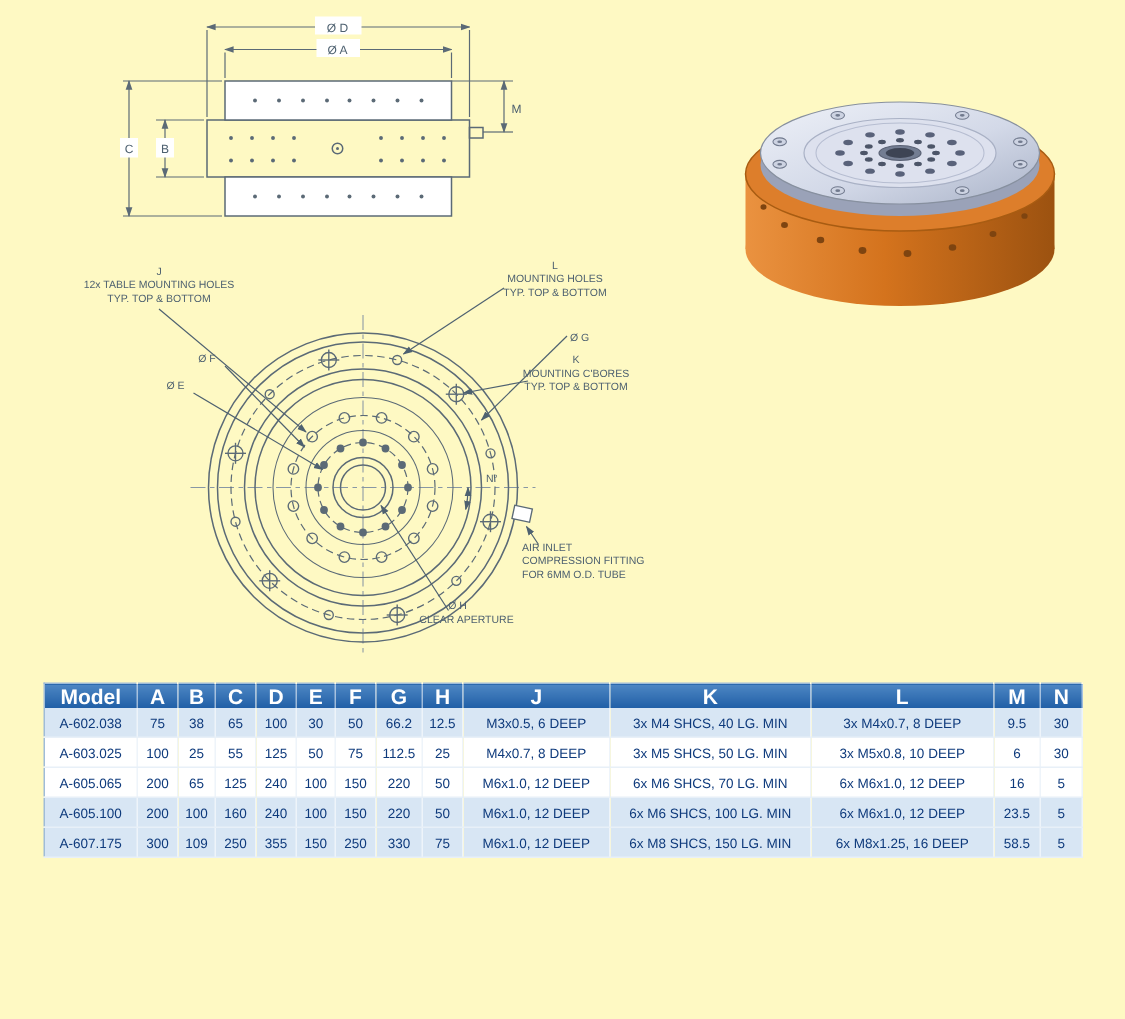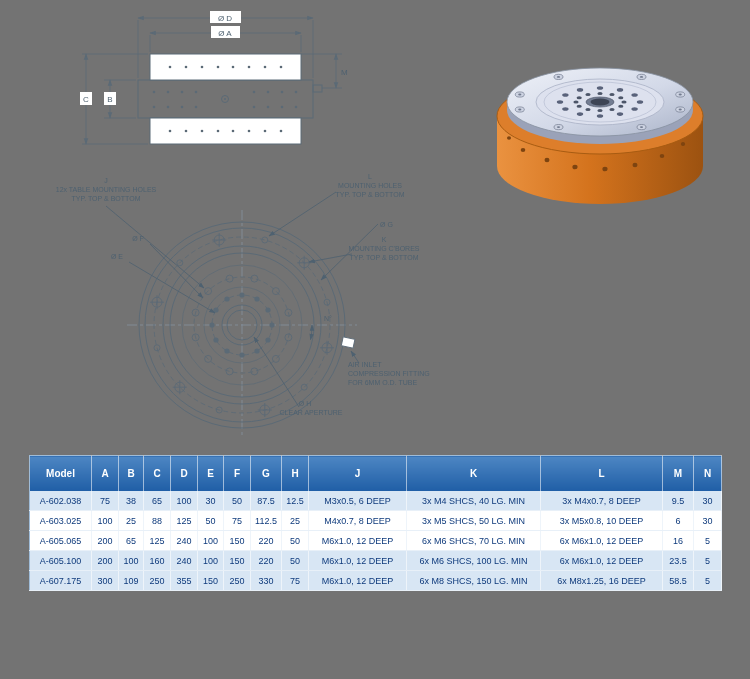--- a/index.html
+++ b/index.html
@@ -1,28 +1,28 @@
 <!DOCTYPE html>
 <html><head>
 <meta charset="utf-8">
 <style>
   html,body{margin:0;padding:0;background:#fff;}
-  .page{position:relative;width:750px;height:679px;background:#737373;overflow:hidden;
+  .page{position:relative;width:750px;height:679px;background:#fef9c3;overflow:hidden;
         font-family:"Liberation Sans",sans-serif;}
   svg{position:absolute;}
   .side-view{left:70px;top:6px;}
   .top-view{left:18px;top:170px;}
   .render{left:487px;top:38px;}
   svg text{font-family:"Liberation Sans",sans-serif;}
   .callout{font-size:7px;fill:#4e6170;}
   .dim{font-size:8px;fill:#4e6170;}
   table.spec{position:absolute;left:29px;top:455px;width:692px;border-collapse:collapse;
              table-layout:fixed;border:1px solid #9fbcd8;}
   table.spec th{background:linear-gradient(#4d86c3,#1f5ea6);color:#fff;font-weight:bold;
-                font-size:10px;height:35px;border-right:1px solid rgba(255,255,255,.55);
+                font-size:14px;height:16px;border-right:1px solid rgba(255,255,255,.55);
                 padding:0 1px;}
   table.spec td{text-align:center;height:19px;font-size:9px;color:#0e3a7c;
                 border-bottom:1px solid #e8f0f8;border-right:1px solid #eef4fa;
                 padding:0 1px;white-space:nowrap;overflow:hidden;background:#fff;}
   table.spec tr.alt td{background:#d8e6f4;}
 </style>
 </head>
 <body>
 
 <div class="page">
@@ -402,33 +402,33 @@
     </thead>
     <tbody>
         <tr class="alt">
           <td>A-602.038</td>
           <td>75</td>
           <td>38</td>
           <td>65</td>
           <td>100</td>
           <td>30</td>
           <td>50</td>
-          <td>87.5</td>
+          <td>66.2</td>
           <td>12.5</td>
           <td>M3x0.5, 6 DEEP</td>
           <td>3x M4 SHCS, 40 LG. MIN</td>
           <td>3x M4x0.7, 8 DEEP</td>
           <td>9.5</td>
           <td>30</td>
         </tr>
         <tr>
           <td>A-603.025</td>
           <td>100</td>
           <td>25</td>
-          <td>88</td>
+          <td>55</td>
           <td>125</td>
           <td>50</td>
           <td>75</td>
           <td>112.5</td>
           <td>25</td>
           <td>M4x0.7, 8 DEEP</td>
           <td>3x M5 SHCS, 50 LG. MIN</td>
           <td>3x M5x0.8, 10 DEEP</td>
           <td>6</td>
           <td>30</td>

